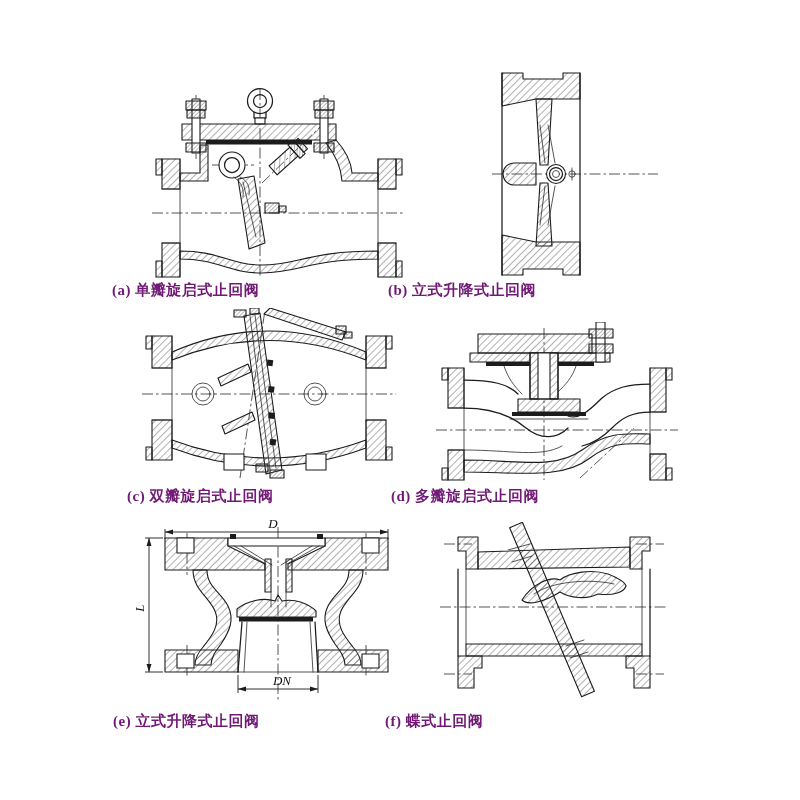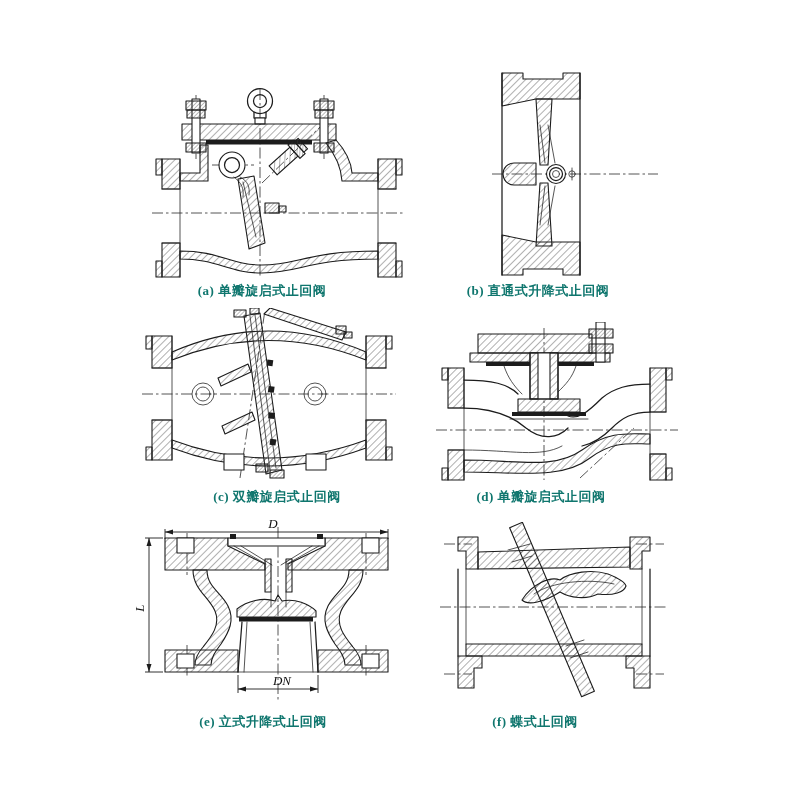--- a/index.html
+++ b/index.html
@@ -1,20 +1,20 @@
 <!DOCTYPE html>
 <html><head>
 <meta charset="utf-8">
 <style>
   html,body{margin:0;padding:0;background:#fff;}
   .page{position:relative;width:800px;height:800px;background:#ffffff;overflow:hidden;
         font-family:"Liberation Serif","DejaVu Serif",serif;}
   .fig{position:absolute;}
-  .cap{position:absolute;font-weight:600;font-size:13px;line-height:15px;color:#0f766e;
-       text-align:center;letter-spacing:0.5px;white-space:nowrap;}
+  .cap{position:absolute;font-weight:600;font-size:15px;line-height:15px;color:#701a75;
+       text-align:left;letter-spacing:0.5px;white-space:nowrap;}
   
   .ol{fill:none;stroke:#1c1c1c;stroke-width:1.25;stroke-linejoin:round;stroke-linecap:round;}
   .th{fill:none;stroke:#2a2a2a;stroke-width:0.8;stroke-linejoin:round;stroke-linecap:round;}
   .cl{fill:none;stroke:#2a2a2a;stroke-width:0.8;stroke-dasharray:11 3 2.5 3;}
   .hp{stroke:#1c1c1c;stroke-width:1.1;stroke-linejoin:round;}
   .wh{fill:#ffffff;stroke:#1c1c1c;stroke-width:1.1;stroke-linejoin:round;}
   .dk{fill:#1c1c1c;stroke:none;}
   .dim{fill:none;stroke:#1c1c1c;stroke-width:0.9;}
   .ar{fill:#1c1c1c;stroke:none;}
   .dt{font:italic 13px "Liberation Serif","DejaVu Serif",serif;fill:#111;}
@@ -319,19 +319,19 @@
         <path class="th" d="M70,28 L92,22 M74,40 L94,34 M128,124 L146,118 M132,136 L150,130"></path>
       </g>
       <g>
         <path class="hp" fill="url(#hf)" d="M84,78 C94,62 112,54 122,58 C132,50 154,47 170,52 C180,56 187,60 188,64 C186,70 176,74 160,72 C148,78 132,76 122,70 C106,80 90,84 84,78 Z"></path>
         <path class="th" d="M96,72 C112,60 150,56 176,62"></path>
       </g>
     </svg>
   </div>
 
   <div class="cap" style="left:112px;top:283px;width:300px;">(a) 单瓣旋启式止回阀</div>
-  <div class="cap" style="left:388px;top:283px;width:300px;">(b) 直通式升降式止回阀</div>
+  <div class="cap" style="left:388px;top:283px;width:300px;">(b) 立式升降式止回阀</div>
   <div class="cap" style="left:127px;top:489px;width:300px;">(c) 双瓣旋启式止回阀</div>
-  <div class="cap" style="left:391px;top:489px;width:300px;">(d) 单瓣旋启式止回阀</div>
+  <div class="cap" style="left:391px;top:489px;width:300px;">(d) 多瓣旋启式止回阀</div>
   <div class="cap" style="left:113px;top:714px;width:300px;">(e) 立式升降式止回阀</div>
   <div class="cap" style="left:385px;top:714px;width:300px;">(f) 蝶式止回阀</div>
 
 </div>
 
 </body></html>

